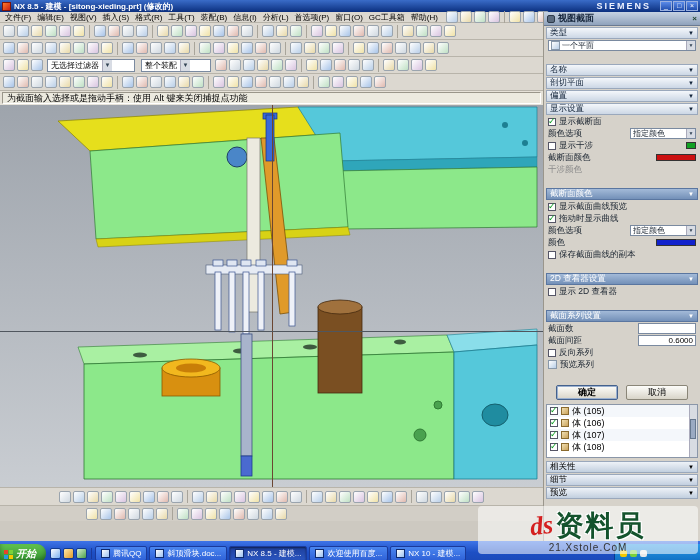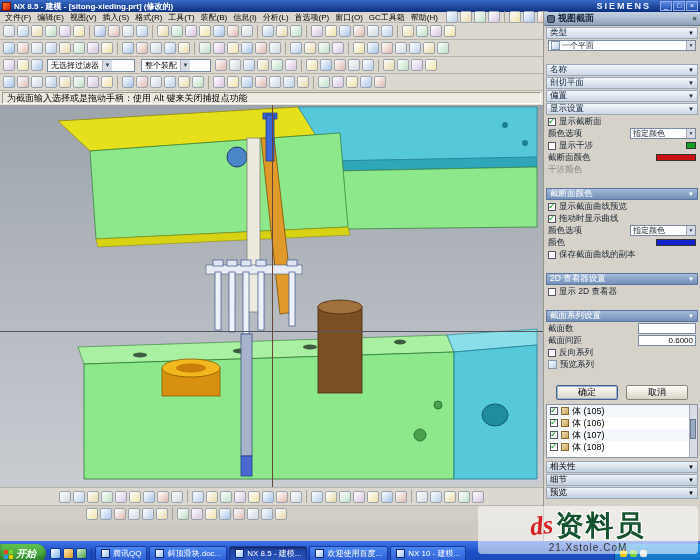--- a/index.html
+++ b/index.html
@@ -73,21 +73,21 @@
   .mini-combo .arr { margin-left:auto; width:9px; height:9px; background:#d8dce4; border-left:1px solid #aab;
     font-size:5px; text-align:center; line-height:9px; color:#345; }
   .swatch { margin-left:auto; width:40px; height:7px; border:1px solid #333; flex:none; }
   .swatch.small { width:10px; }
   .p-input { margin-left:auto; width:58px; height:11px; border:1px solid #7a8aa0; font-size:8px;
     text-align:right; padding-right:2px; font-family:inherit; }
   .ico-sq { width:9px; height:9px; border:1px solid #8898aa; background:linear-gradient(135deg,#fff,#b9cfe8); flex:none; }
   .btn-row { display:flex; justify-content:center; gap:8px; padding:3px 0 2px; }
   .dlg-btn { width:62px; height:15px; background:linear-gradient(180deg,#fdfdfa,#d8d4c8);
     border:1px solid #8a8678; border-radius:2px; font-size:9px; font-family:inherit; }
-  .dlg-btn.primary { border:1px solid #44618c; box-shadow:0 0 0 1px #9ab0d0 inset; }
+  .dlg-btn.primary { border:1px solid #44618c; box-shadow:0 0 0 1px #9ab0d0 inset;font-weight:bold; }
   .nav-list { margin:2px; background:#fff; border:1px solid #8a96a8; height:54px; position:relative; overflow:hidden; }
   .nav-row { height:12px; display:flex; align-items:center; gap:3px; padding:0 3px; }
   .nav-row:nth-child(odd){ background:#f4f7fb; }
   .cube { width:8px; height:8px; background:linear-gradient(135deg,#f0dfb2,#caa35c); border:1px solid #8a6a2e; flex:none; }
   .nav-scroll { position:absolute; right:0; top:0; width:8px; height:100%; background:#d8dce2; border-left:1px solid #aab; }
   .nav-thumb { position:absolute; right:1px; top:14px; width:6px; height:20px; background:#9aaac2; border:1px solid #66788e; }
   .nav-bar { height:12px; margin:1px 2px 0; background:linear-gradient(180deg,#eef2f8,#c2cfdf);
     border:1px solid #9aa8bc; display:flex; align-items:center; justify-content:space-between; padding:0 3px; font-size:8.5px; }
 
   

